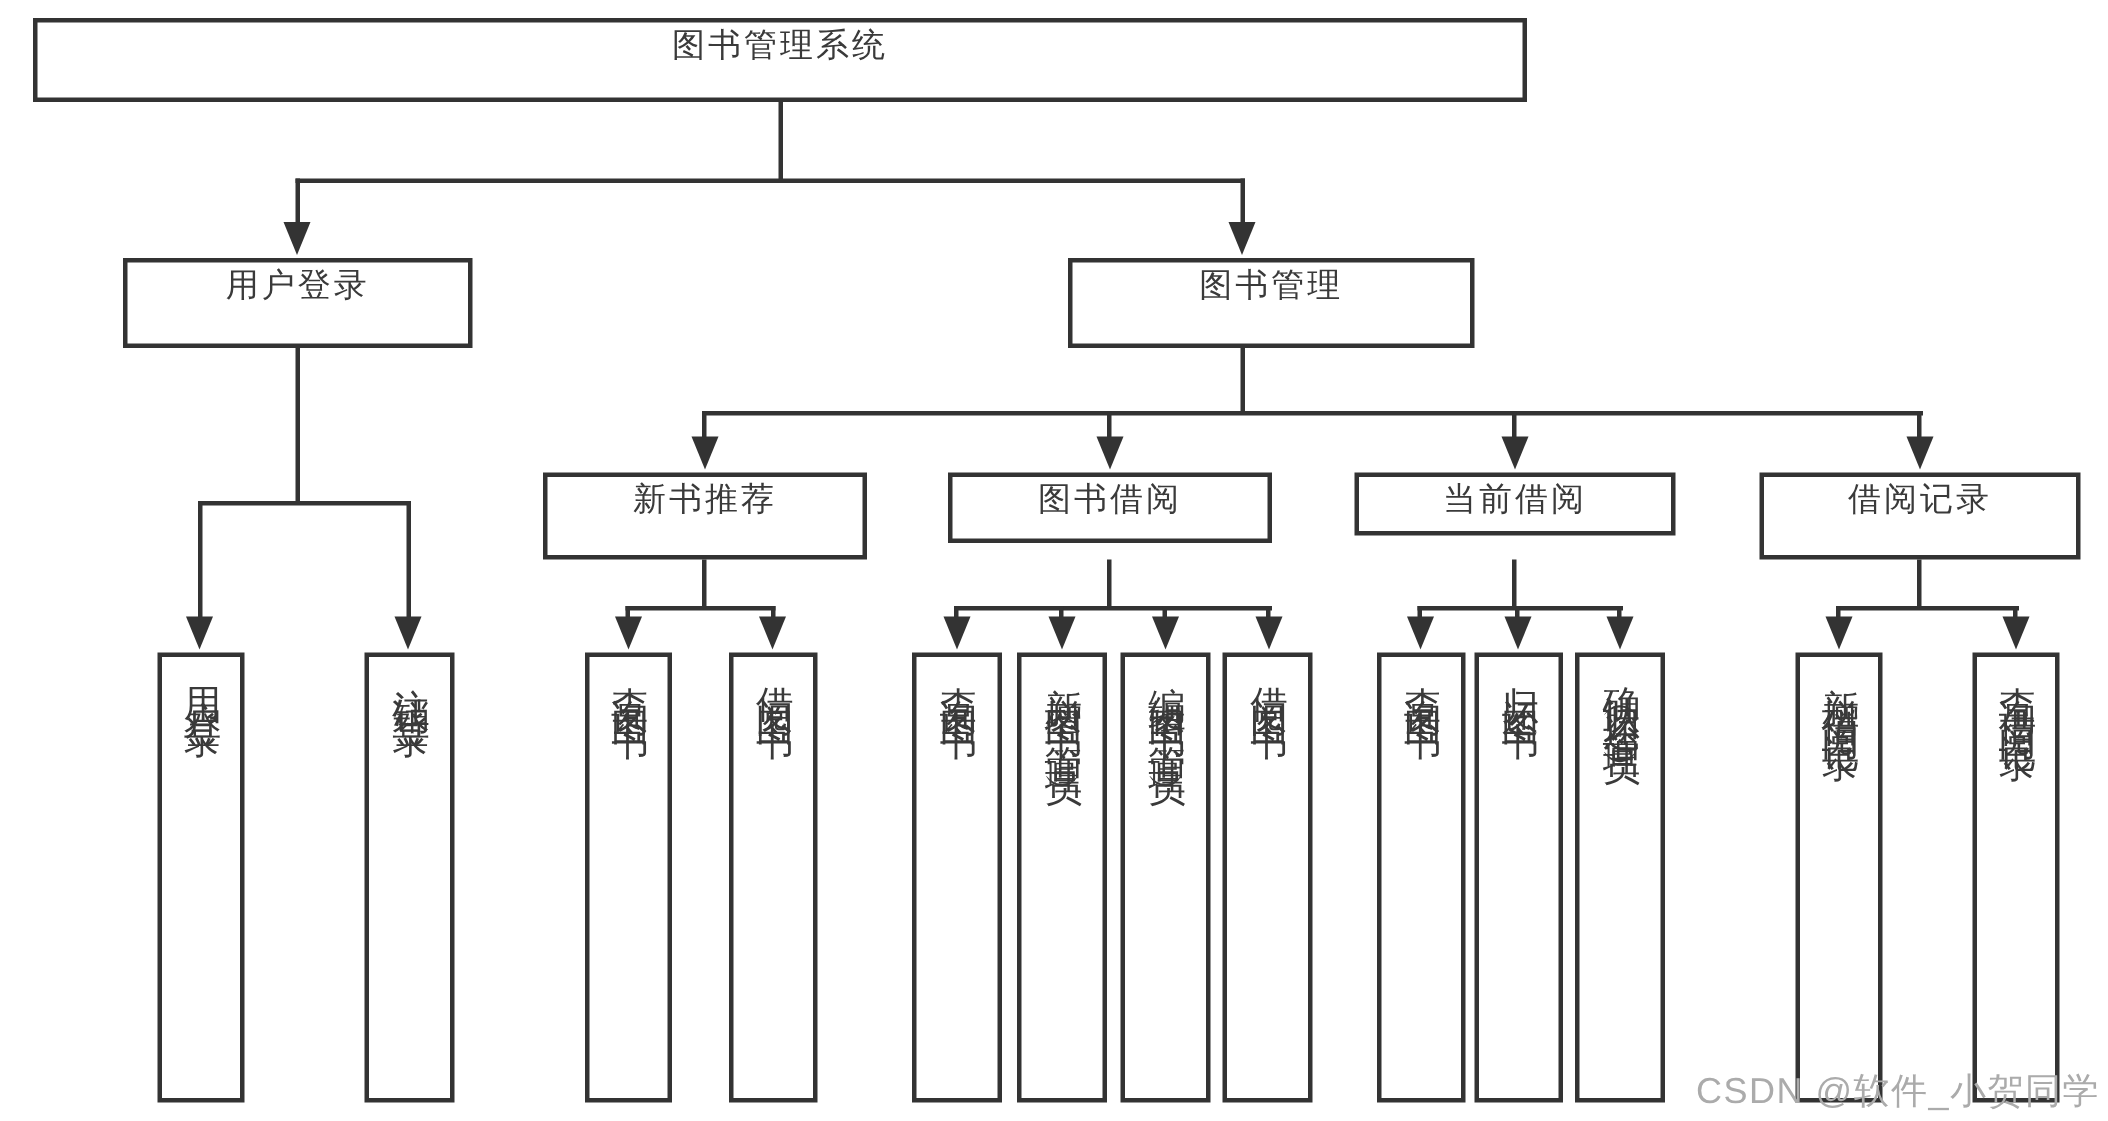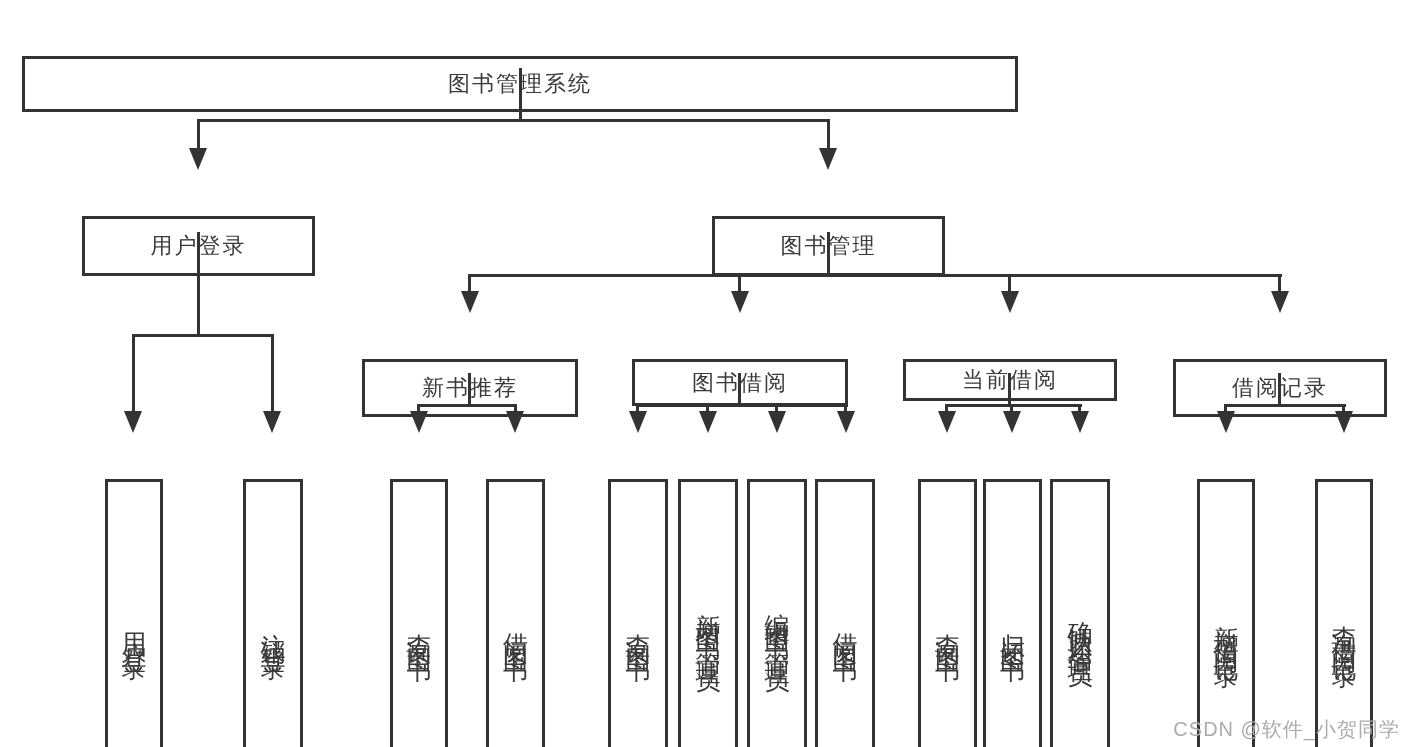--- a/index.html
+++ b/index.html
@@ -12,24 +12,22 @@
     width:1405px;height:747px;
     background:var(--bg,#fff);
     overflow:hidden;
   }
   .box{
     position:absolute;
     box-sizing:border-box;
     border:3px solid var(--line,#333);
     background:#fff;
     display:flex;
-    align-items:center;
     justify-content:center;
     color:var(--text,#333);
-    margin-top:44px;
   }
   .hbox{font-size:22px;letter-spacing:2px;}
   .vbox{overflow:hidden;}
   .vtext{
     writing-mode:vertical-rl;
     text-orientation:mixed;
     font-size:25px;
     letter-spacing:8px;
     line-height:1;
     white-space:nowrap;
@@ -41,21 +39,21 @@
   .ar{
     position:absolute;
     width:0;height:0;
     border-left:9px solid transparent;
     border-right:9px solid transparent;
     border-top:22px solid var(--line,#333);
   }
   .watermark{
     position:absolute;
     right:5px;bottom:4px;
-    font-size:20px;
+    font-size:24px;
     color:var(--wm,#ababab);
     letter-spacing:1px;
     white-space:nowrap;
   }
 </style>
 </head>
 <body>
 
 <div class="stage">
 
@@ -66,21 +64,21 @@
   <div class="vl" style="left:519px;top:68px;height:52px;"></div>
   <div class="hl" style="left:197px;top:119px;width:633px;"></div>
   <div class="vl" style="left:197px;top:119px;height:31px;"></div>
   <div class="ar" style="left:189px;top:148px;"></div>
   <div class="vl" style="left:827px;top:119px;height:31px;"></div>
   <div class="ar" style="left:819px;top:148px;"></div>
 
   <div class="box hbox" style="left:82px;top:172px;width:233px;height:60px;">
     <span>用户登录</span>
   </div>
-  <div class="box hbox" style="left:712px;top:172px;width:233px;height:60px;">
+  <div class="box hbox" style="left:712px;top:172px;width:271px;height:60px;">
     <span>图书管理</span>
   </div>
 
   <div class="vl" style="left:197px;top:232px;height:103px;"></div>
   <div class="hl" style="left:132px;top:334px;width:142px;"></div>
   <div class="vl" style="left:132px;top:334px;height:79px;"></div>
   <div class="ar" style="left:124px;top:411px;"></div>
   <div class="vl" style="left:271px;top:334px;height:79px;"></div>
   <div class="ar" style="left:263px;top:411px;"></div>
 

